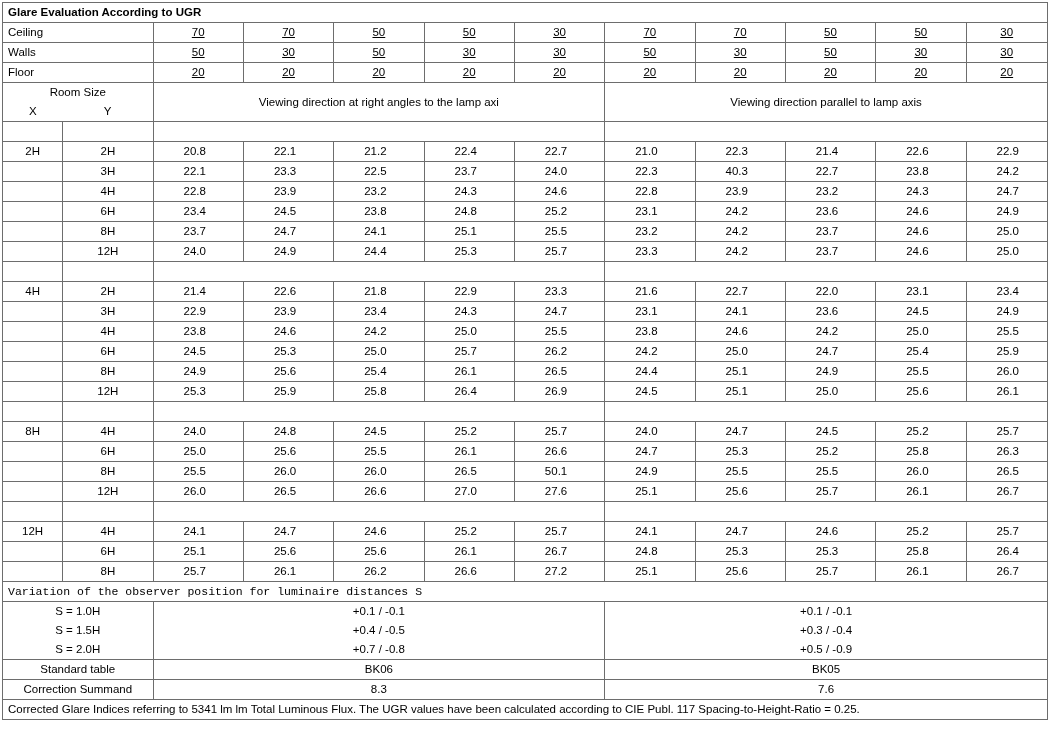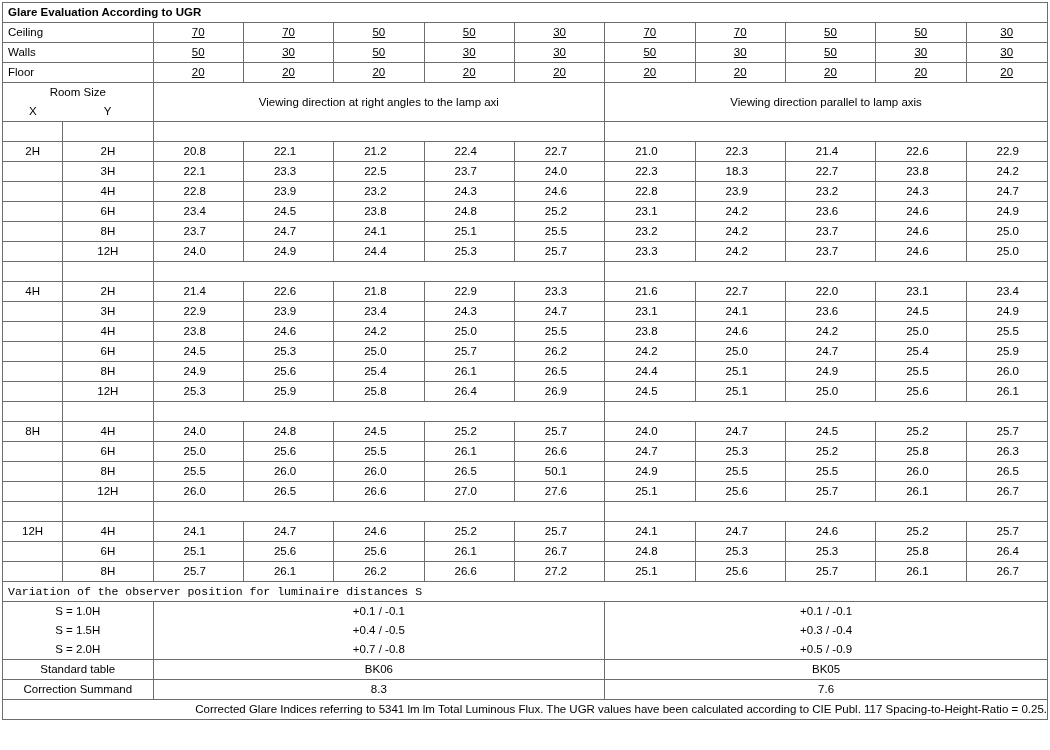--- a/index.html
+++ b/index.html
@@ -84,21 +84,20 @@
   .sep-top {
     border-top: 1px solid #6d6d6d !important;
   }
   .footer-note {
     font-size: 11px;
     padding-left: 5px !important;
     height: 22px;
     line-height: 22px;
     border: 1px solid #6d6d6d;
     white-space: nowrap;
-    text-align: right;
   }
   .vardesc {
     padding-left: 5px !important;
     height: 18px;
     line-height: 18px;
     font-family: Liberation Mono, monospace;
   }
 </style>
 </head>
 <body>
@@ -200,21 +199,21 @@
     </tr>
     <tr class="datarow">
       <td class="side"></td>
       <td class="xy">3H</td>
       <td class="data side">22.1</td>
       <td class="data">23.3</td>
       <td class="data">22.5</td>
       <td class="data">23.7</td>
       <td class="data">24.0</td>
       <td class="data side">22.3</td>
-      <td class="data">18.3</td>
+      <td class="data">40.3</td>
       <td class="data">22.7</td>
       <td class="data">23.8</td>
       <td class="data">24.2</td>
     </tr>
     <tr class="datarow">
       <td class="side"></td>
       <td class="xy">4H</td>
       <td class="data side">22.8</td>
       <td class="data">23.9</td>
       <td class="data">23.2</td>

